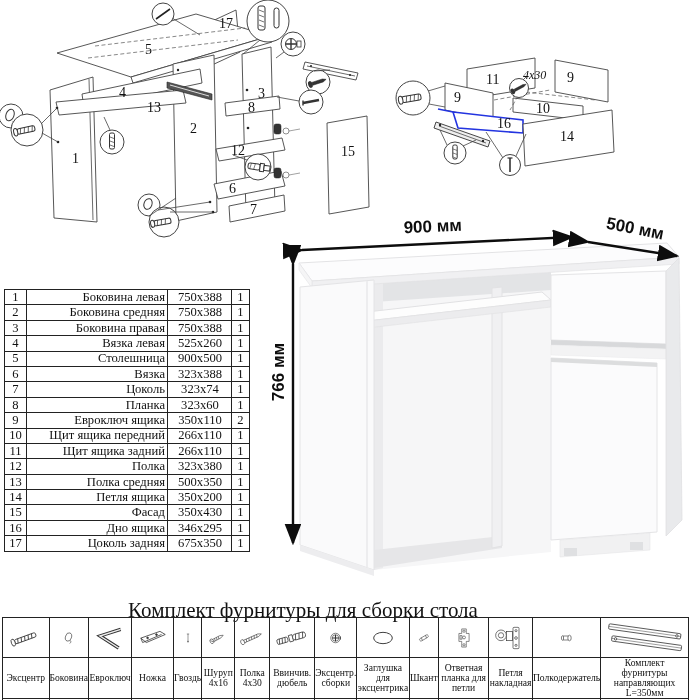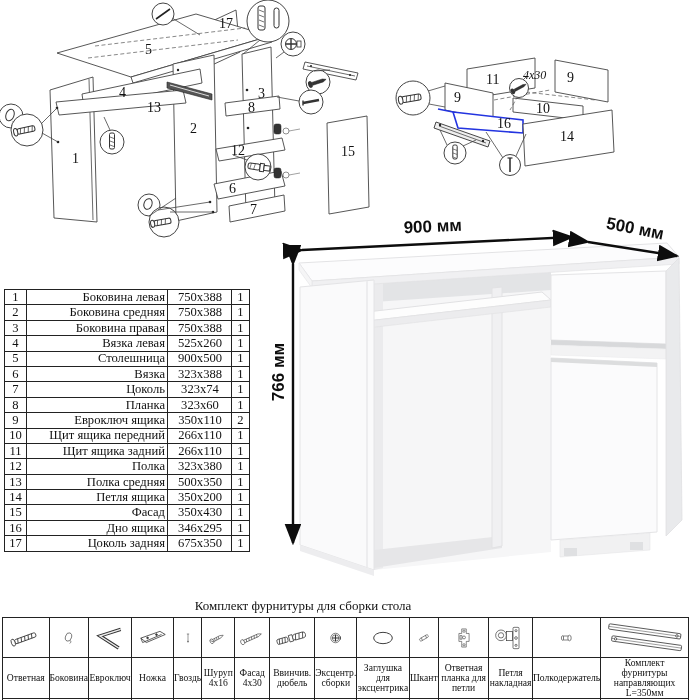--- a/index.html
+++ b/index.html
@@ -17,21 +17,21 @@
   
   #parts-table{position:absolute;left:4px;top:289px;border-collapse:collapse;}
   #parts-table td{border:1px solid #222;height:14.4px;padding:0 2px;font-size:12.6px;
                   line-height:1;white-space:nowrap;}
   #parts-table td.c-num{width:17px;text-align:center;}
   #parts-table td.c-name{width:136px;text-align:right;}
   #parts-table td.c-size{width:58px;text-align:center;padding-left:3px;}
   #parts-table td.c-qty{width:13px;text-align:center;}
   
   #hw-title{position:absolute;left:0;top:598px;width:606px;text-align:center;
-            font-size:13px;font-family:Liberation Serif, serif;}
+            font-size:21px;font-family:Liberation Serif, serif;}
   #hw-table{position:absolute;left:2px;top:617px;border-collapse:collapse;table-layout:fixed;}
   #hw-table td{border:1px solid #222;padding:0;text-align:center;vertical-align:middle;overflow:hidden;}
   #hw-table tr.r-icon td{height:39px;}
   #hw-table tr.r-name td{height:23px;font-size:9.6px;line-height:1.05;}
   #hw-table tr.r-qty td{height:16px;font-size:14.5px;}
   #hw-table svg{position:static;display:block;margin:0 auto;}
 </style>
 </head>
 <body>
 
@@ -575,27 +575,27 @@
                 <rect x="6" y="8" width="95" height="7" rx="1.5"></rect>
                 <rect x="12" y="23" width="92" height="7" rx="1.5"></rect>
                 <path fill="none" d="M6,11.5h95 M12,26.5h92" stroke-width=".6"></path>
                 <circle cx="96" cy="11.5" r="1.6"></circle>
                 <circle cx="17" cy="26.5" r="1.6"></circle>
               </g>
             </svg>
           </td>
         </tr>
       <tr class="r-name">
-          <td>Ответная</td>
+          <td>Эксцентр</td>
           <td>Боковина</td>
           <td>Евроключ</td>
           <td>Ножка</td>
           <td>Гвоздь</td>
           <td>Шуруп 4х16</td>
-          <td>Фасад 4х30</td>
+          <td>Полка 4х30</td>
           <td>Ввинчив. дюбель</td>
           <td>Эксцентр. сборки</td>
           <td>Заглушка для эксцентрика</td>
           <td>Шкант</td>
           <td>Ответная планка для петли</td>
           <td>Петля накладная</td>
           <td>Полкодержатель</td>
           <td>Комплект фурнитуры направляющих L=350мм</td>
         </tr>
       <tr class="r-qty">

